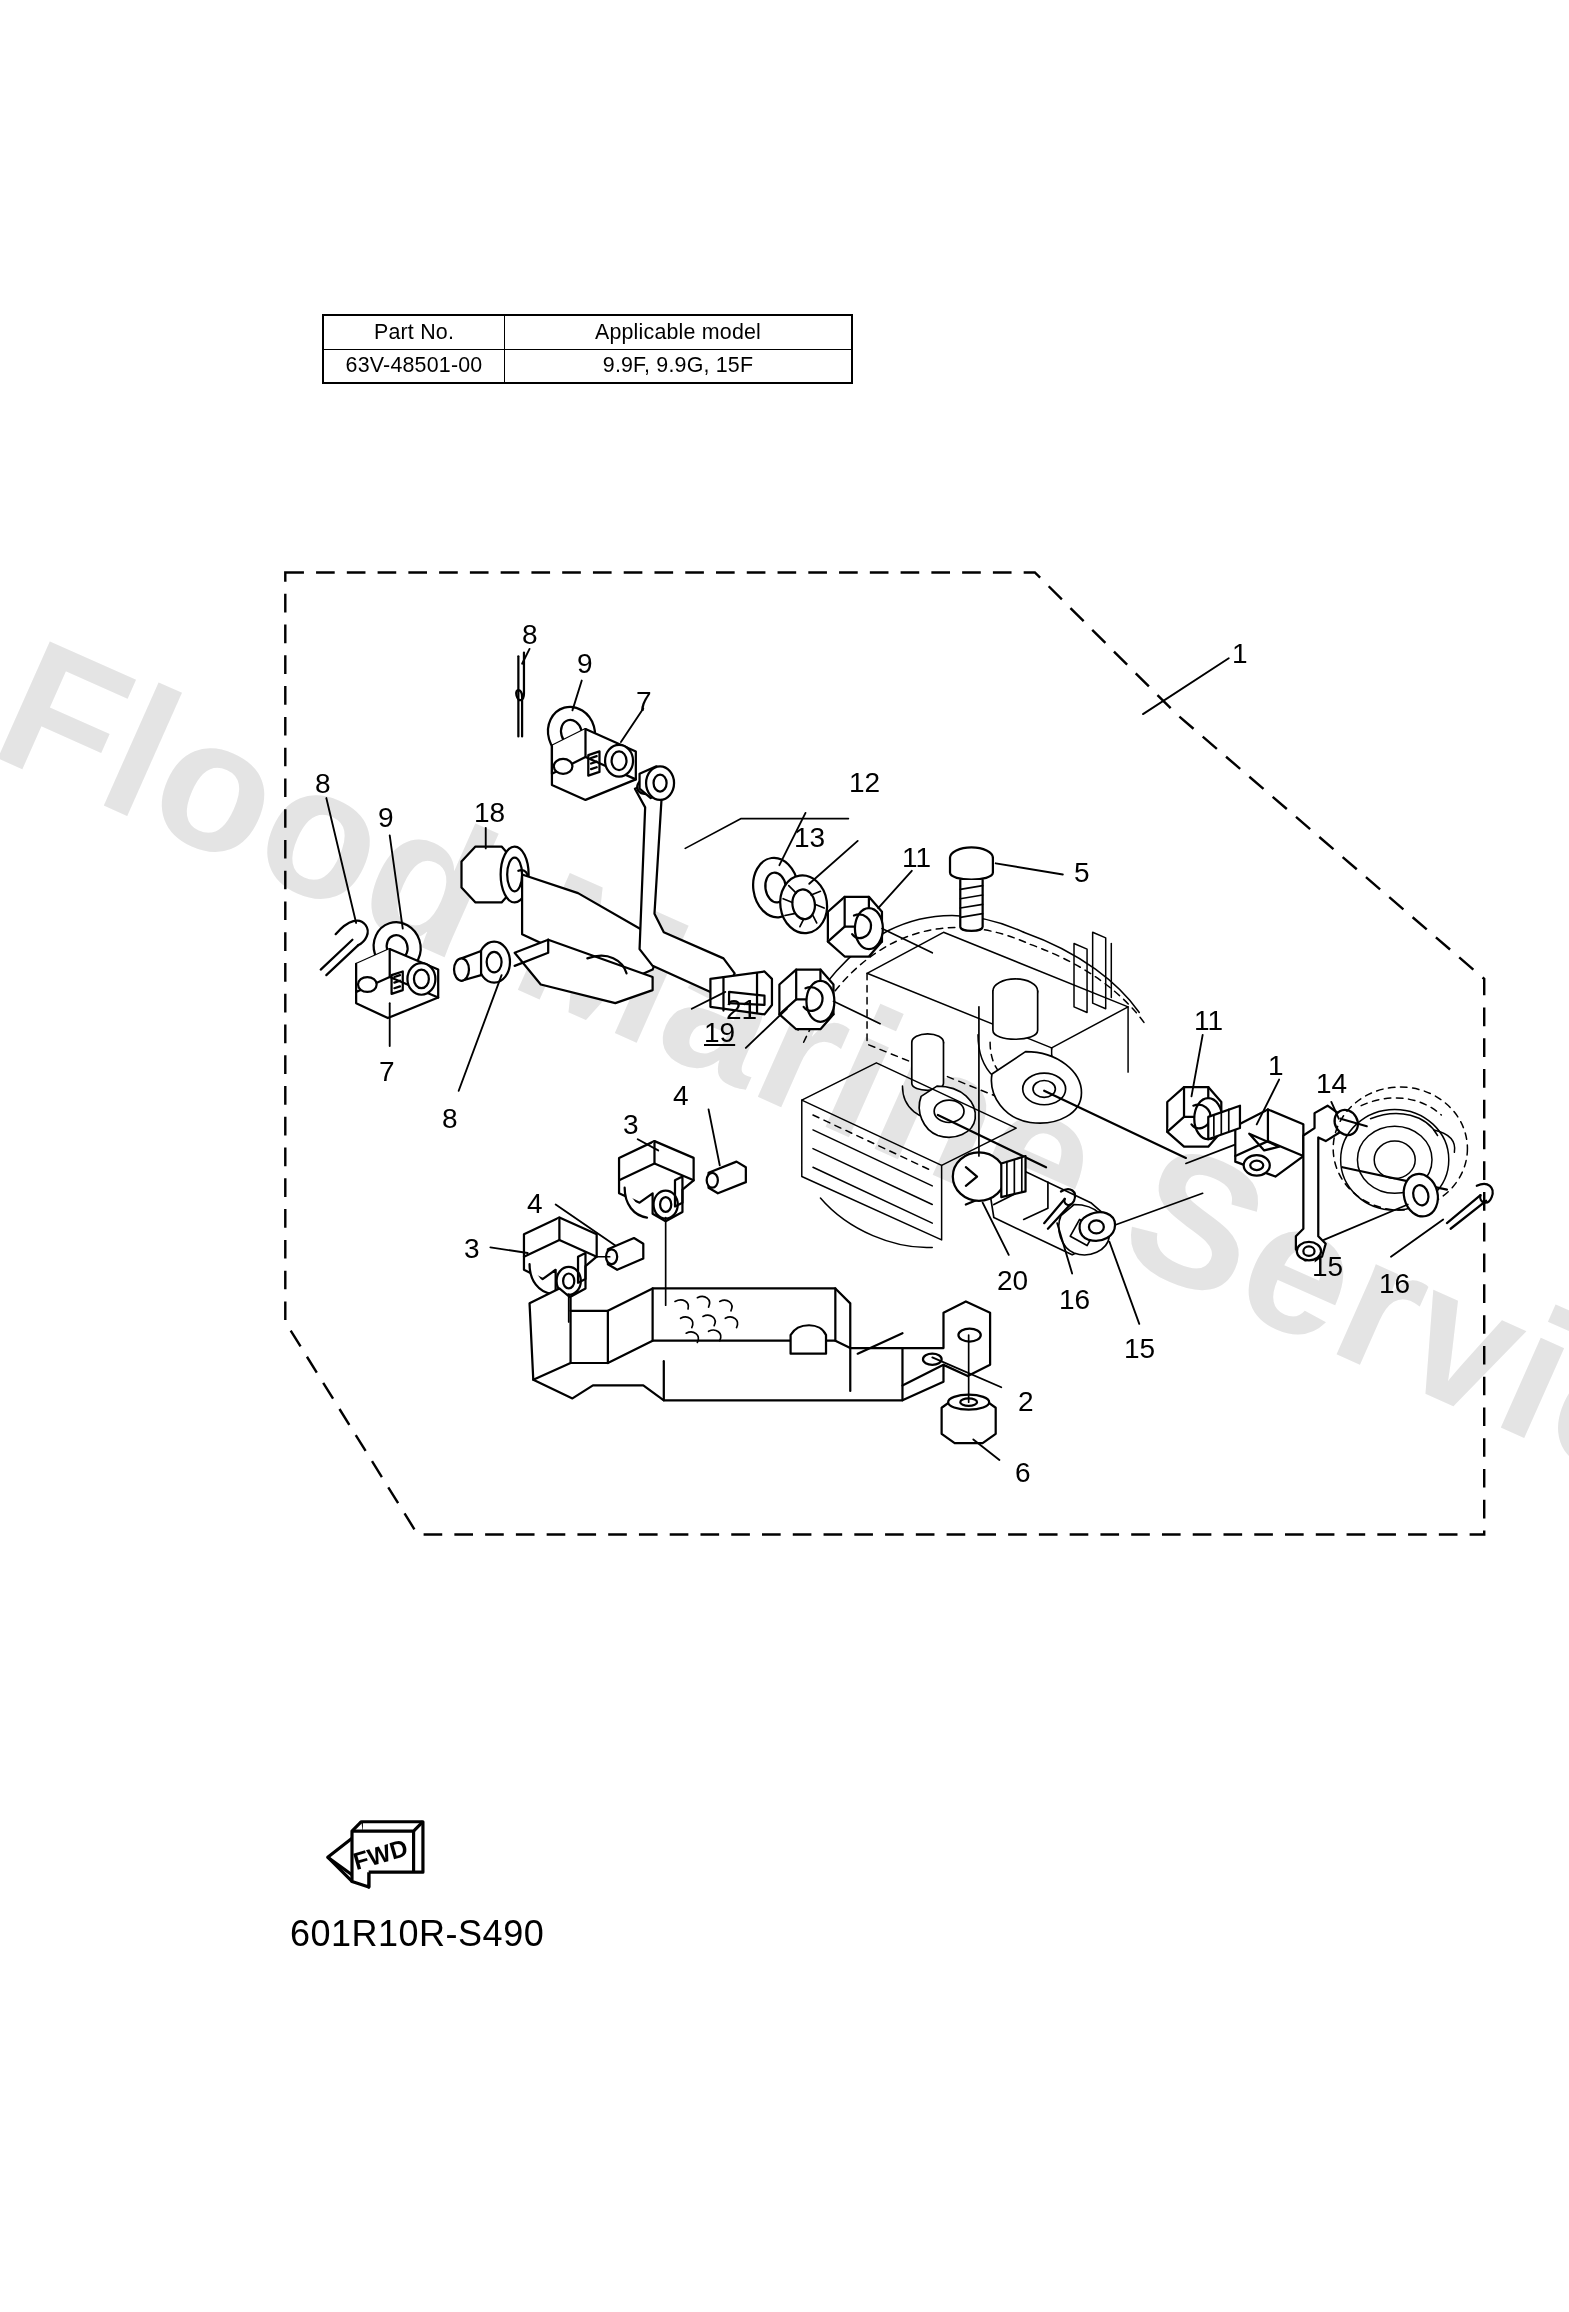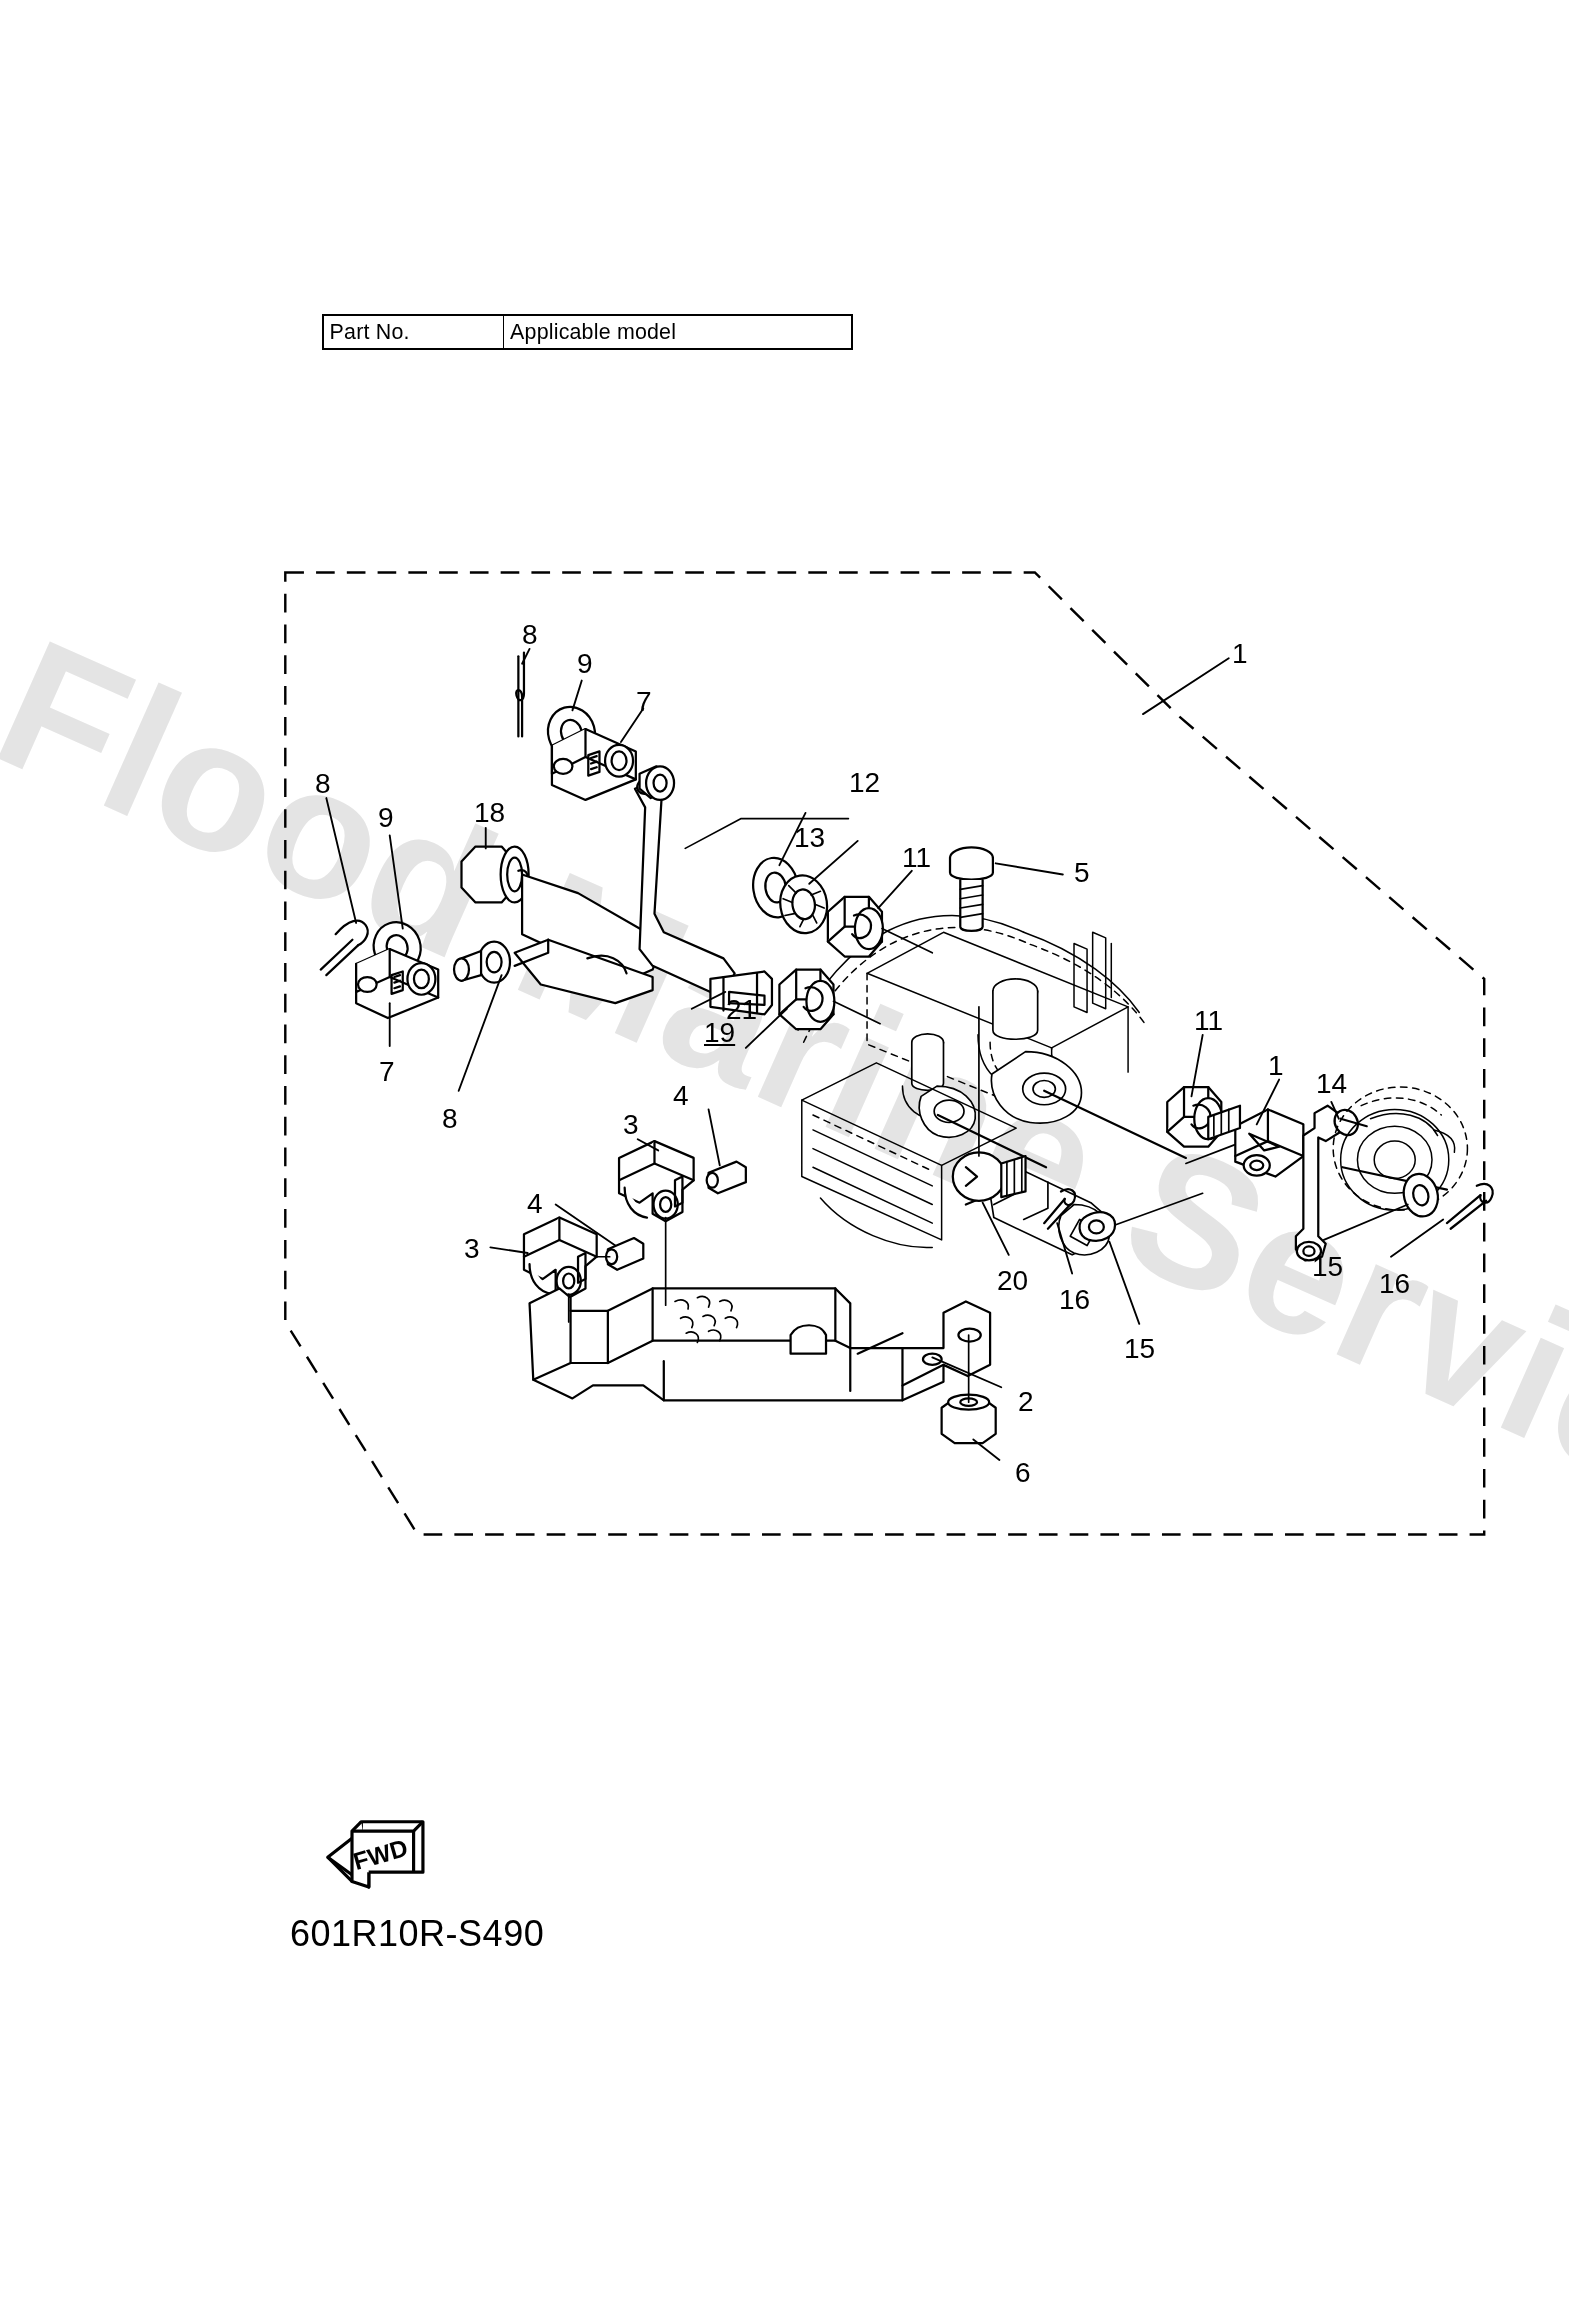--- a/index.html
+++ b/index.html
@@ -19,21 +19,21 @@
     position: absolute;
     left: 322px; top: 314px;
     width: 531px;
     border: 2.8px solid #000;
     border-collapse: collapse;
     background: #fff;
     z-index: 40;
   }
   #parts-table td {
     border: 1.9px solid #000;
-    text-align: left;
+    text-align: center;
     font-size: 21.4px;
     color: #000;
     padding: 3.7px 5.6px;
     font-family: "Liberation Sans", sans-serif;
     letter-spacing: 0.2px;
     white-space: nowrap;
   }
   #parts-table td.col-part { width: 182px; }
   #parts-table td.col-model { width: 350px; }
   #parts-table tr.head td { height: 34px; }
@@ -99,20 +99,24 @@
 
 <div id="watermark">
   <div class="wm-text">Flood Marine Services</div>
 </div>
 
 <table id="parts-table">
   <tbody>
       <tr class="head">
     <td class="col-part">Part No.</td>
     <td class="col-model">Applicable model</td>
+  </tr>
+  <tr class="body">
+    <td class="col-part">63V-48501-00</td>
+    <td class="col-model">9.9F, 9.9G, 15F</td>
   </tr>
 </tbody>
   </table>
 
 <svg id="diagram-svg" width="1570" height="2313" viewBox="0 0 1684 2481">
   <defs>
     <style>
       .ln   { fill:none; stroke:#000; stroke-width:2.4; stroke-linecap:round; stroke-linejoin:round; }
       .lnt  { fill:none; stroke:#000; stroke-width:1.8; stroke-linecap:round; stroke-linejoin:round; }
       .lead { fill:none; stroke:#000; stroke-width:2.0; stroke-linecap:round; }

